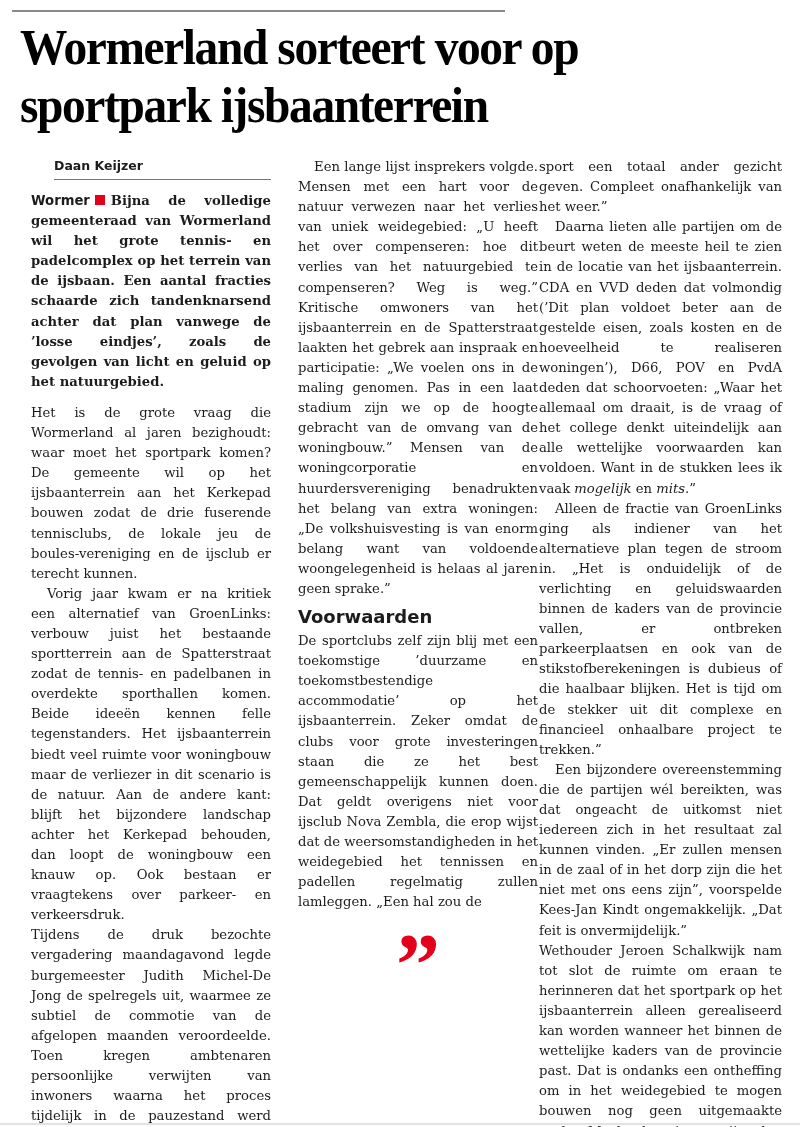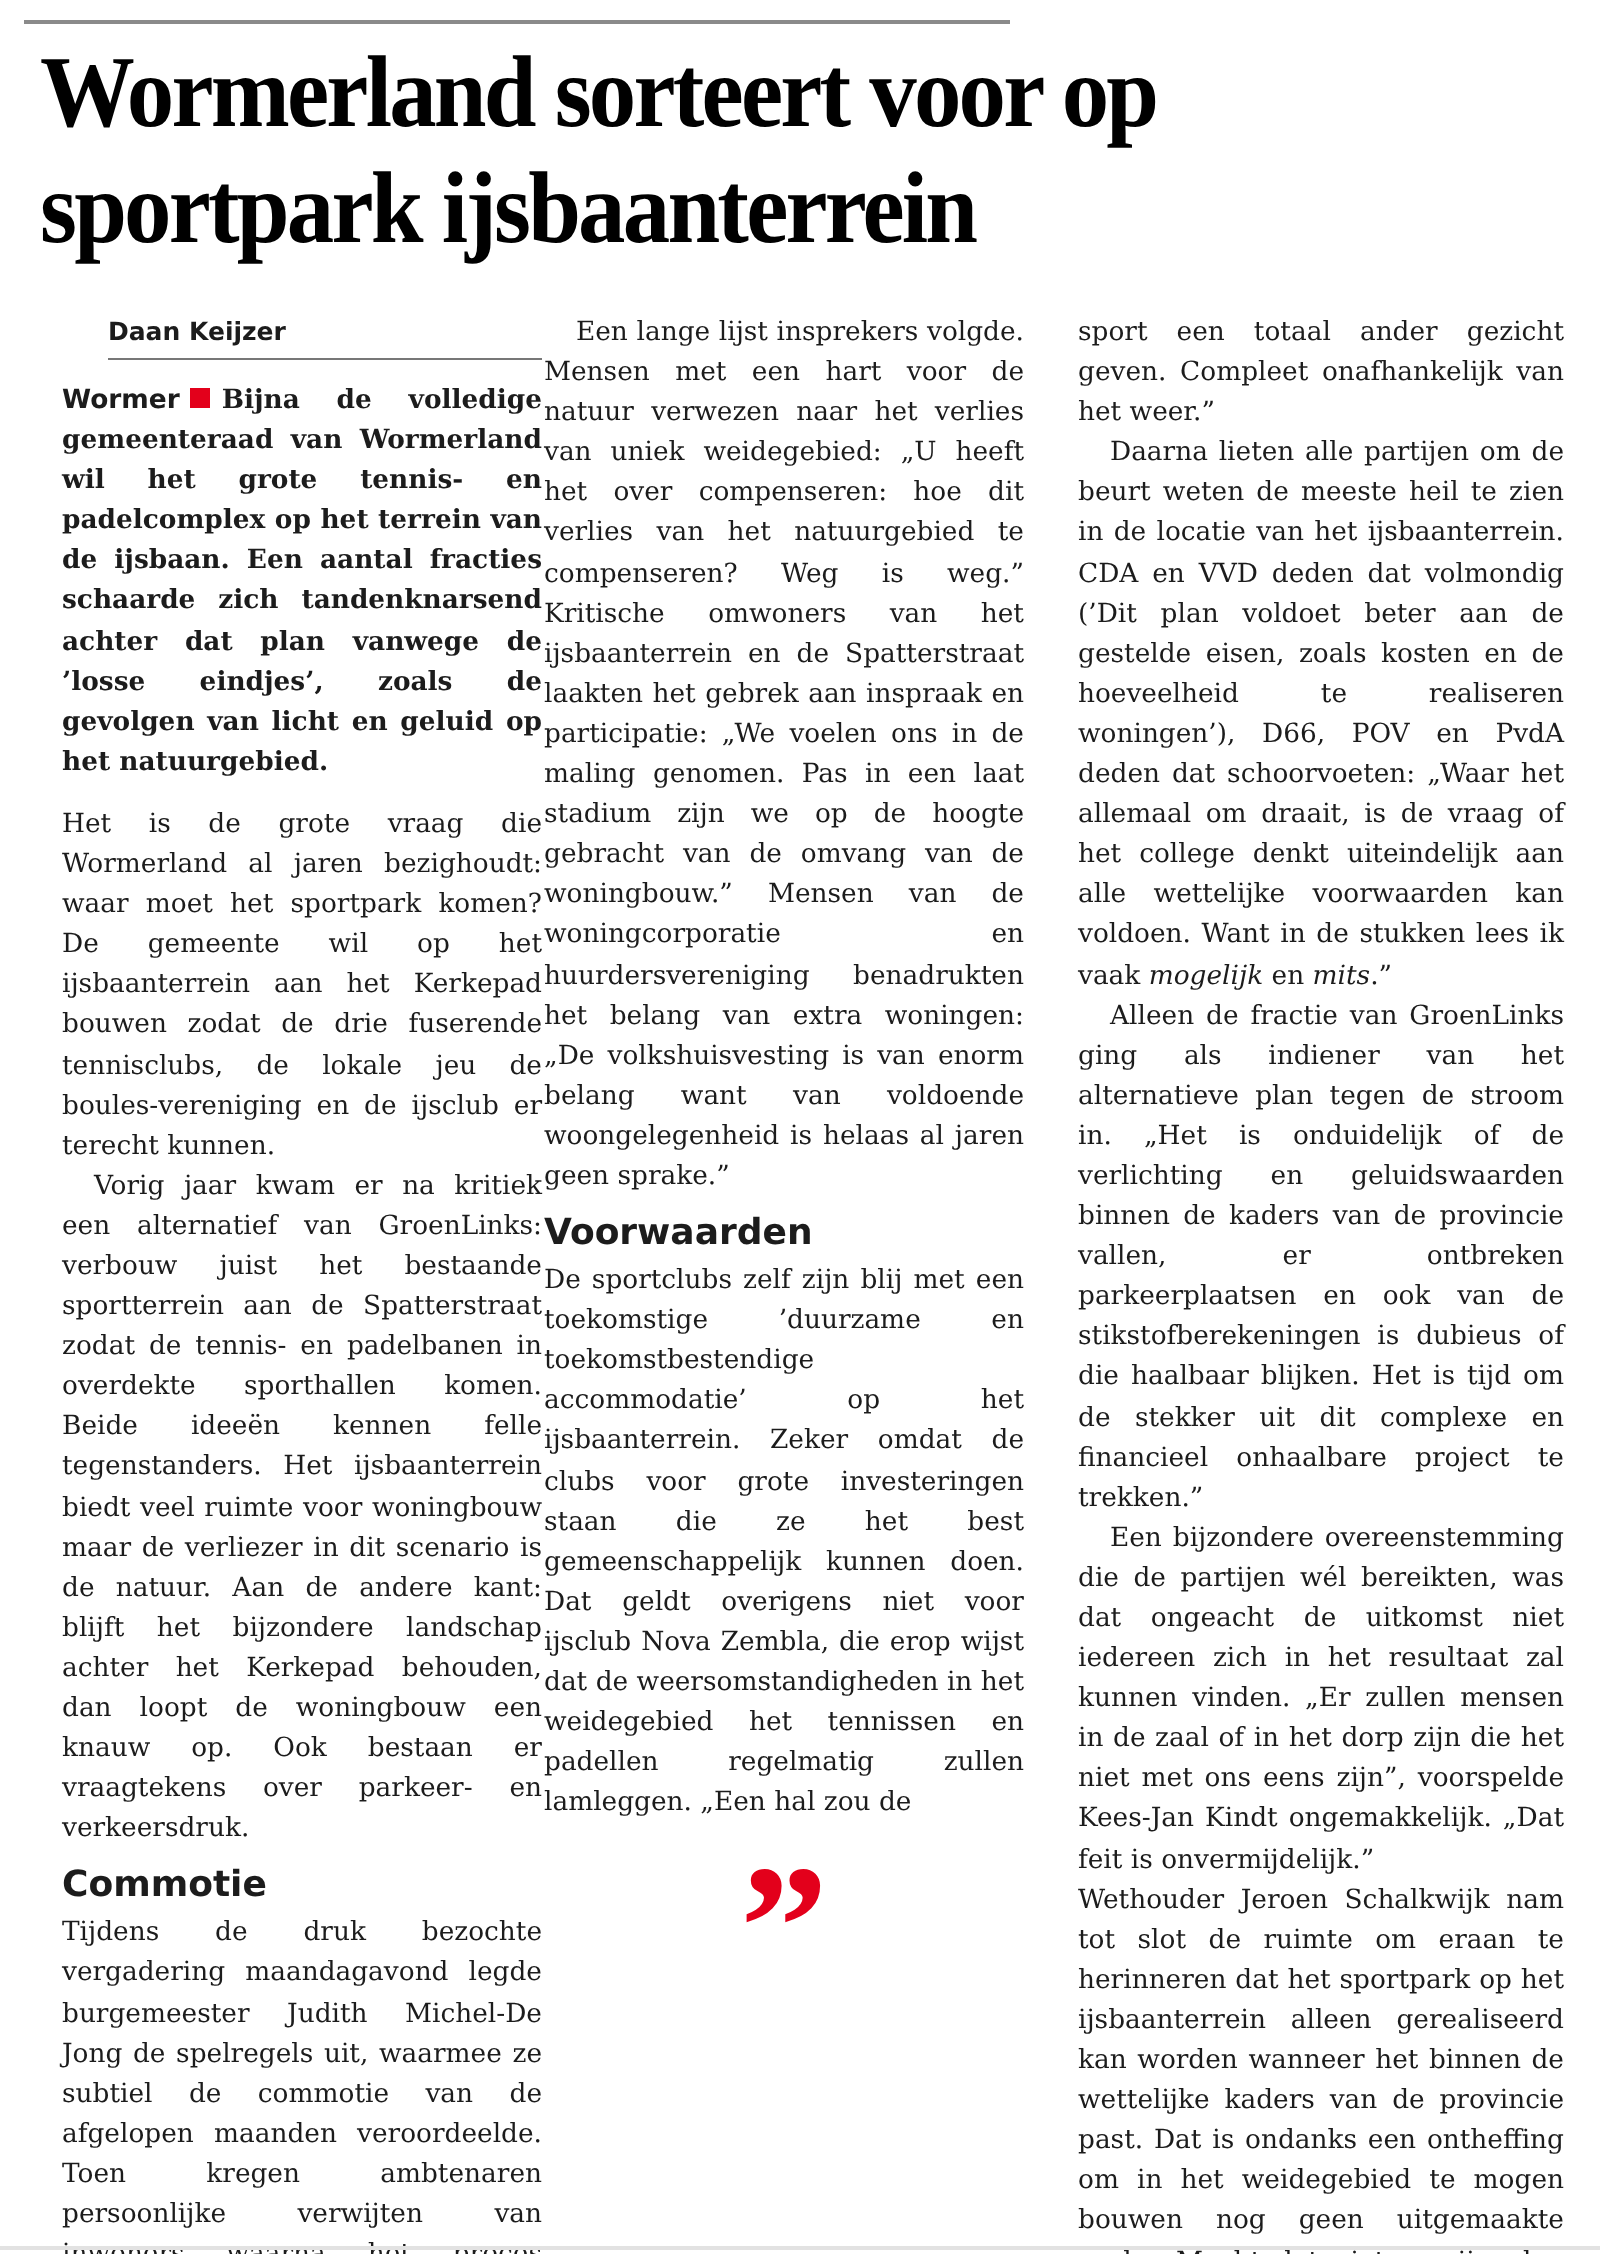--- a/index.html
+++ b/index.html
@@ -4,21 +4,21 @@
 <style>
   html, body { margin:0; padding:0; background:#fff; }
   body { width:800px; height:1127px; position:relative; overflow:hidden; color:#1a1a1a; }
   .top-rule { position:absolute; left:12px; top:10px; width:493px; height:2px; background:#8a8a8a; }
   .headline { position:absolute; left:20px; top:18px; width:770px; margin:0;
     font-family:"Liberation Serif", serif; font-weight:bold; font-size:51px; line-height:58px;
     letter-spacing:-1.5px; color:#000; transform:scaleX(0.93); transform-origin:left top; }
   .col { position:absolute; top:157px; font-family:"DejaVu Serif", serif; font-size:13.2px;
     line-height:20.1px; text-align:justify; hyphens:manual; color:#1c1c1c; }
   .col1 { left:31px; width:240px; }
-  .col2 { left:272px; width:240px; }
+  .col2 { left:298px; width:240px; }
   .col3 { left:539px; width:243px; top:157px; }
   .byline { font-family:"DejaVu Sans", sans-serif; font-weight:bold; font-size:12.5px;
     padding-bottom:4px; border-bottom:1px solid #777; margin-bottom:11px; line-height:18px;margin-left:23px; }
   .lead { font-weight:bold; margin:0 0 11px 0; }
   .dateline { font-family:"DejaVu Sans", sans-serif; font-weight:bold; }
   .red-square { display:inline-block; width:10px; height:10px; background:#e3001b; margin:0 6px 0 5px; vertical-align:0px; }
   p { margin:0; }
   p.indent { text-indent:16px; }
   .subhead { font-family:"DejaVu Sans", sans-serif; font-weight:bold; font-size:18px; margin:9px 0 5px 0; line-height:18px; }
   .quote-block { margin:30px 0 0 0; text-align:center; }
@@ -32,21 +32,20 @@
 
 <div class="top-rule"></div>
 
 <h1 class="headline">Wormerland sorteert voor op sportpark ijsbaanterrein</h1>
 
 <div class="col col1">
   <div class="byline">Daan Keijzer</div>
   <p class="lead"><span class="dateline">Wormer</span><span class="red-square"></span><span>Bijna de volledige gemeenteraad van Wormerland wil het grote tennis- en padelcomplex op het terrein van de ijsbaan. Een aantal fracties schaarde zich tandenknarsend achter dat plan vanwege de ’losse eindjes’, zoals de gevolgen van licht en geluid op het natuurgebied.</span></p>
   <p>Het is de grote vraag die Wormerland al jaren bezighoudt: waar moet het sportpark komen? De gemeente wil op het ijsbaanterrein aan het Kerkepad bouwen zodat de drie fuserende tennisclubs, de lokale jeu de boules-vereniging en de ijsclub er terecht kunnen.</p>
   <p class="indent">Vorig jaar kwam er na kritiek een alternatief van GroenLinks: verbouw juist het bestaande sportterrein aan de Spatterstraat zodat de tennis- en padelbanen in overdekte sporthallen komen. Beide ideeën kennen felle tegenstanders. Het ijsbaanterrein biedt veel ruimte voor woningbouw maar de verliezer in dit scenario is de natuur. Aan de andere kant: blijft het bijzondere landschap achter het Kerkepad behouden, dan loopt de woningbouw een knauw op. Ook bestaan er vraagtekens over parkeer- en verkeersdruk.</p>
-  <div class="subhead">Commotie</div>
   <p>Tijdens de druk bezochte vergadering maandagavond legde burgemeester Judith Michel-De Jong de spelregels uit, waarmee ze subtiel de commotie van de afgelopen maanden veroordeelde. Toen kregen ambtenaren persoonlijke verwijten van inwoners waarna het proces tijdelijk in de pauzestand werd gezet. „Ik zie een inhoudelijke behandeling als een feest van de democratie waarin verschillende meningen onvermijdelijk zijn. Het is niet toegestaan om standpunten openlijk af te keuren of toe te juichen. Voor ieder argument is ruimte.” Ook waarschuwde ze dat er zal worden ingegrepen wanneer ambtenaren toch bij hun naam worden genoemd.</p>
 </div>
 
 <div class="col col2">
   <p class="indent">Een lange lijst insprekers volgde. Mensen met een hart voor de natuur verwezen naar het verlies van uniek weidegebied: „U heeft het over compenseren: hoe dit verlies van het natuurgebied te compenseren? Weg is weg.” Kritische omwoners van het ijsbaanterrein en de Spatterstraat laakten het gebrek aan inspraak en participatie: „We voelen ons in de maling genomen. Pas in een laat stadium zijn we op de hoogte gebracht van de omvang van de woningbouw.” Mensen van de woningcorporatie en huurdersvereniging benadrukten het belang van extra woningen: „De volkshuisvesting is van enorm belang want van voldoende woongelegenheid is helaas al jaren geen sprake.”</p>
   <div class="subhead">Voorwaarden</div>
   <p>De sportclubs zelf zijn blij met een toekomstige ’duurzame en toekomstbestendige accommodatie’ op het ijsbaanterrein. Zeker omdat de clubs voor grote investeringen staan die ze het best gemeenschappelijk kunnen doen. Dat geldt overigens niet voor ijsclub Nova Zembla, die erop wijst dat de weersomstandigheden in het weidegebied het tennissen en padellen regelmatig zullen lamleggen. „Een hal zou de</p>
   <div class="quote-block">
     <div class="quote-mark">”</div>
   </div>

